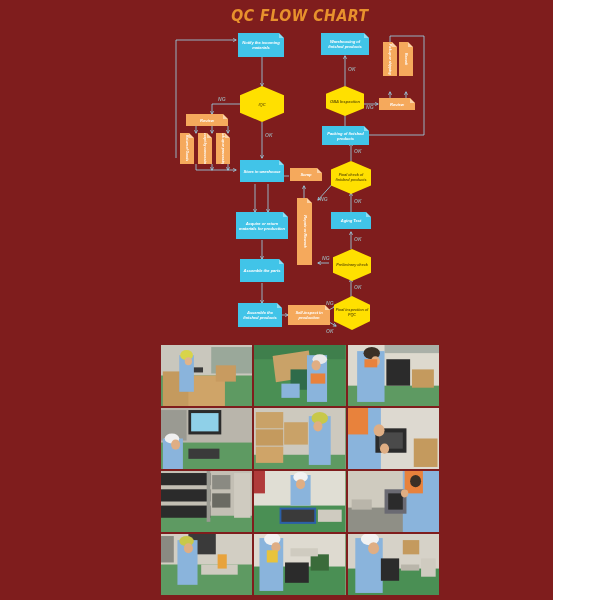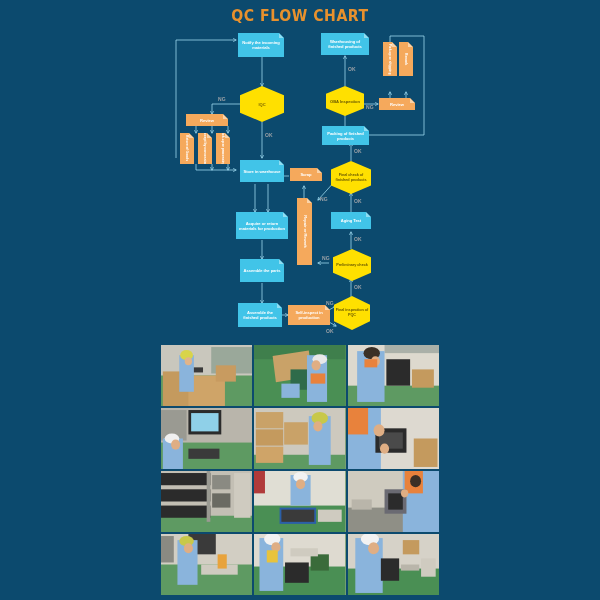--- a/index.html
+++ b/index.html
@@ -5,22 +5,23 @@
   * { box-sizing: border-box; }
   html, body {
     margin: 0; padding: 0;
     width: 600px; height: 600px;
     background: #ffffff;
     font-family: "Liberation Sans", sans-serif;
     overflow: hidden;
   }
   #page {
     position: relative;
-    width: 600px; height: 600px;
-    background: #0c4a6e;
+    width: 553px; height: 600px;
+    background: #7f1d1d;
+    font-style: italic;
   }
 
   
   #chart-title {
     position: absolute;
     left: 0; top: 6px;
     width: 600px;
     text-align: center;
     color: #E8912D;
     font-size: 16px;

